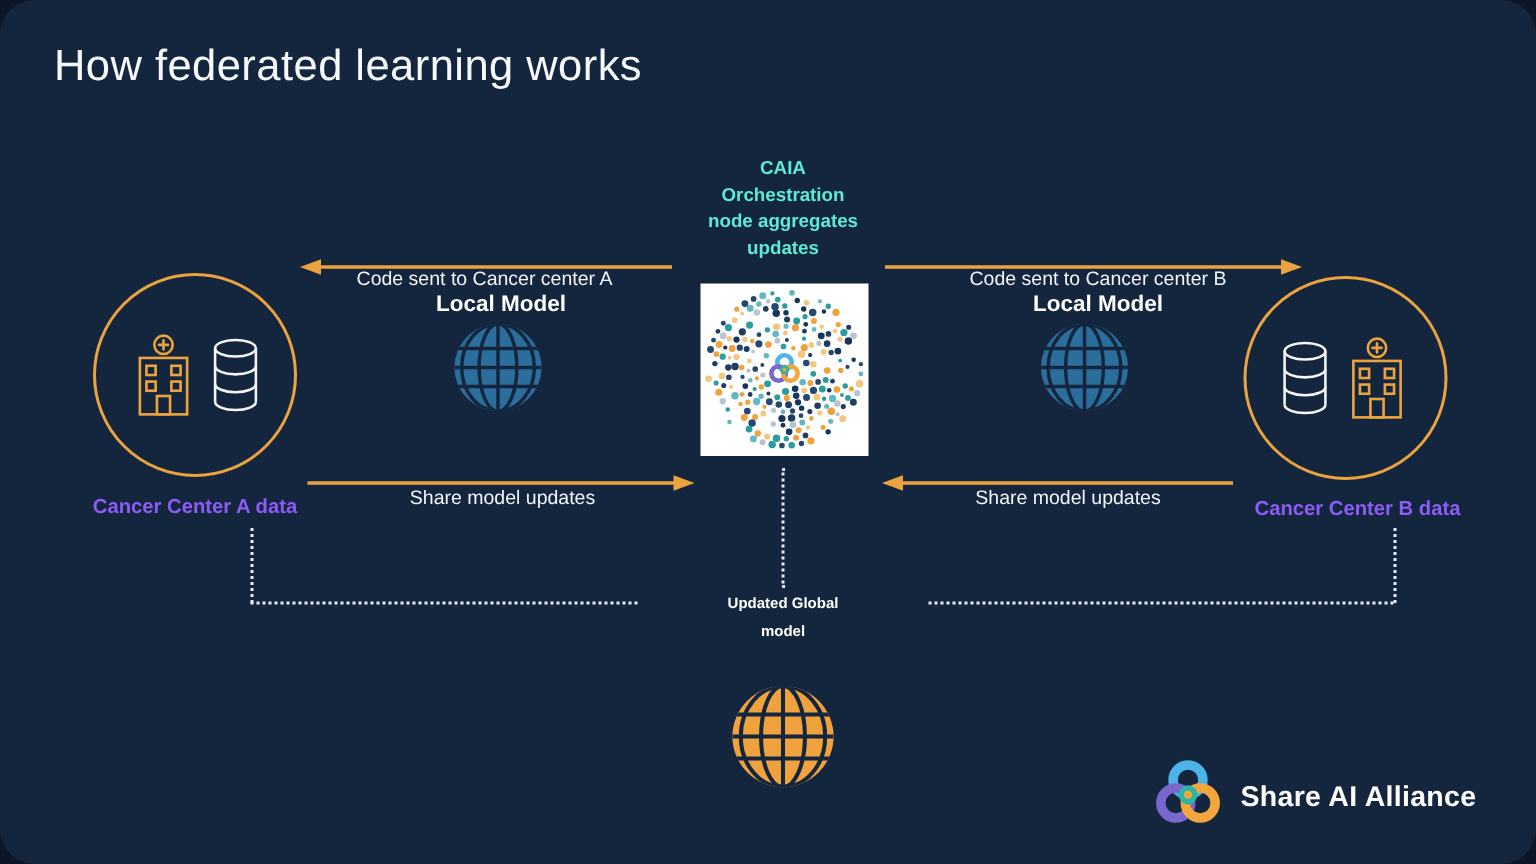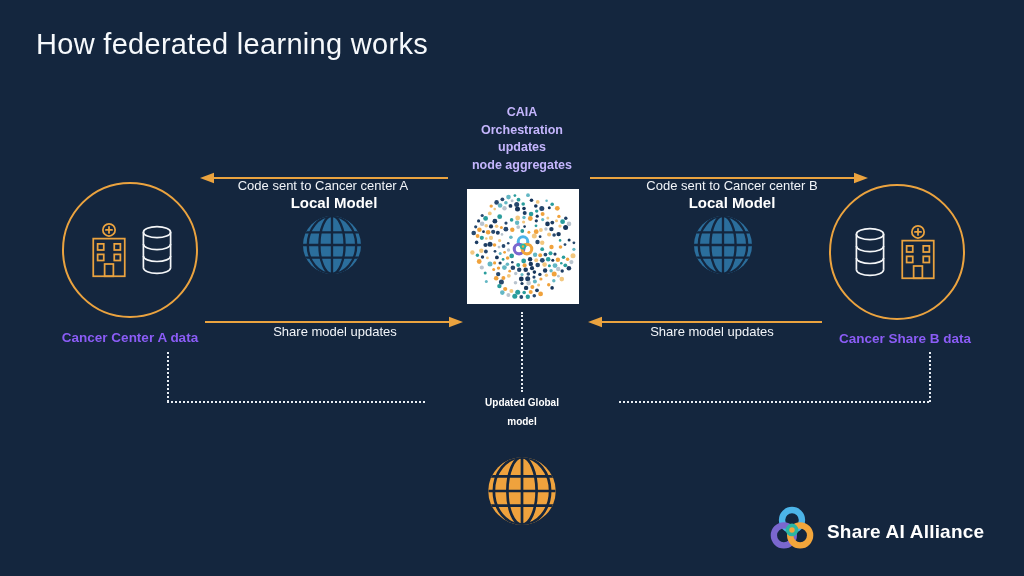--- a/index.html
+++ b/index.html
@@ -1,29 +1,30 @@
 <!DOCTYPE html>
 <html><head>
 <meta charset="utf-8">
 <style>
   html,body{margin:0;padding:0;background:#0b1626;}
   .stage{
     position:relative;width:1024px;height:576px;overflow:hidden;
     background:#14263E;
     font-family:"Liberation Sans", sans-serif;
     color:#FFFFFF;
+    border-radius:23px;
   }
   .abs{position:absolute;}
   .page-title{
     position:absolute;left:36px;top:28px;margin:0;
     font-size:29px;font-weight:500;letter-spacing:.3px;color:#F6F9FC;
   }
   .caption{
     position:absolute;left:437px;top:104px;width:170px;text-align:center;
-    font-size:12.5px;font-weight:700;line-height:1.4;color:#c4b5fd;
+    font-size:12.5px;font-weight:700;line-height:1.4;color:#5eead4;
   }
   .node-box{
     position:absolute;left:467px;top:189px;width:112px;height:115px;
     background:#FFFFFF;display:flex;align-items:center;justify-content:center;
   }
   .arrow{position:absolute;overflow:visible;}
   .arrow line{stroke:#EBA33F;stroke-width:2.2;}
   .arrow polygon{fill:#EBA33F;}
   .arrow-label{
     position:absolute;text-align:center;font-size:13px;font-weight:400;color:#F2F5F9;margin-top:26px;
@@ -110,22 +111,22 @@
   </defs>
 </svg>
 
 <div class="stage">
 
   <h1 class="page-title">How federated learning works</h1>
 
   <div class="caption">
     <div>CAIA</div>
     <div>Orchestration</div>
+    <div>node aggregates</div>
     <div>updates</div>
-    <div>node aggregates</div>
   </div>
 
   <div class="node-box">
     <svg id="mosaic" width="112" height="115" viewBox="0 0 112 115">
         <circle cx="67.3" cy="47.1" r="2.5" fill="#f3c77e"></circle>
         <circle cx="70.5" cy="53.0" r="2.2" fill="#27486e"></circle>
         <circle cx="68.1" cy="65.8" r="2.2" fill="#63b7c4"></circle>
         <circle cx="63.1" cy="70.2" r="2.2" fill="#16355a"></circle>
         <circle cx="56.7" cy="72.0" r="2.4" fill="#2a9d9c"></circle>
         <circle cx="44.7" cy="66.9" r="2.3" fill="#2a9d9c"></circle>
@@ -370,21 +371,21 @@
   <div class="center-data-label" style="left:30px;top:330px;">Cancer Center A data</div>
 
   <div class="center-circle" style="left:829px;top:184px;">
     <svg class="db" width="34" height="52">
         <use href="#db"></use>
       </svg>
     <svg class="hospital" width="46" height="56">
         <use href="#hospital"></use>
       </svg>
   </div>
-  <div class="center-data-label" style="left:805px;top:331px;">Cancer Share B data</div>
+  <div class="center-data-label" style="left:805px;top:331px;">Cancer Center B data</div>
 
   <div class="arrow-label" style="left:215px;top:298px;width:240px;">Share  model updates</div>
   <svg class="arrow" style="left:203px;top:314px;" width="262" height="16">
     <line x1="2" y1="8" x2="248" y2="8"></line>
     <polygon points="260,8 246,2.8 246,13.2"></polygon>
   </svg>
 
   <div class="arrow-label" style="left:592px;top:298px;width:240px;">Share  model updates</div>
   <svg class="arrow" style="left:586px;top:314px;" width="238" height="16">
     <line x1="236" y1="8" x2="16" y2="8"></line>

